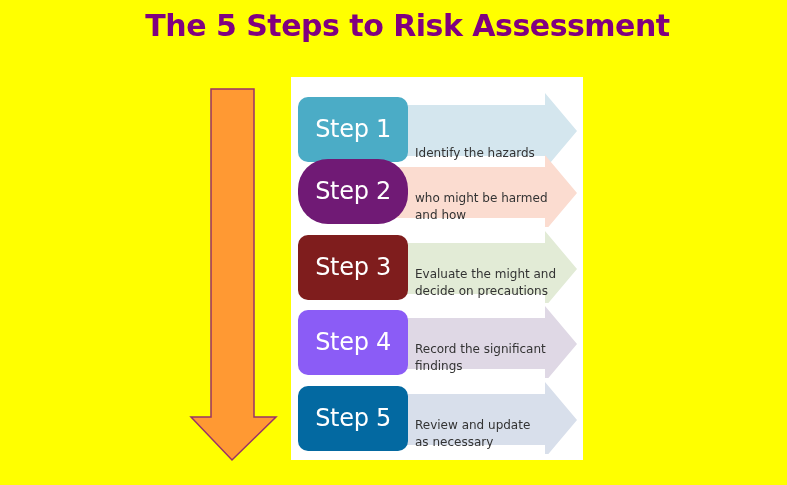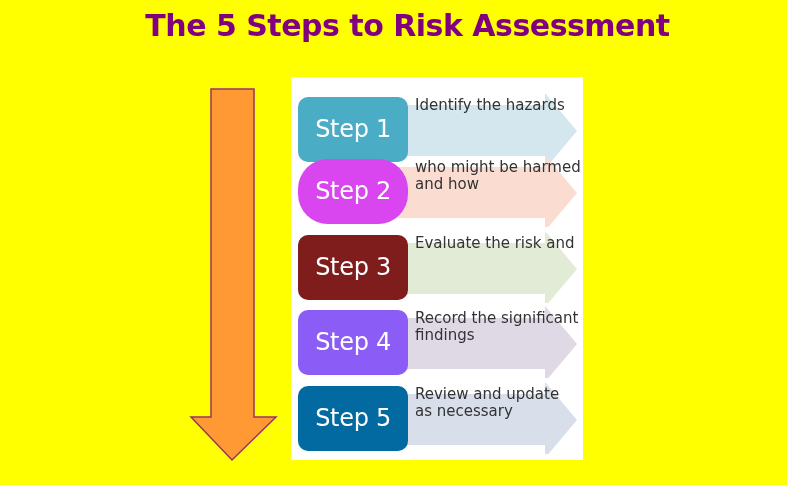--- a/index.html
+++ b/index.html
@@ -70,24 +70,24 @@
       letter-spacing: -0.3px;
     }
     .step-desc {
       position: absolute;
       left: 124px;
       top: 4px;
       width: 140px;
       height: 65px;
       display: flex;
       flex-direction: column;
-      justify-content: flex-start;
+      justify-content: flex-end;
       color: #333333;
       font-family: "DejaVu Sans", sans-serif;
-      font-size: 15px;
+      font-size: 12px;
       line-height: 17px;
     }
     .step-desc span { display: block; white-space: nowrap; }
   </style>
 </head>
 <body style="background: rgb(255, 255, 0);">
 
 <div class="title" style="color: rgb(128, 0, 128);">The 5 Steps to Risk Assessment</div>
 
 <svg class="big-arrow" viewBox="0 0 92 378" xmlns="http://www.w3.org/2000/svg">
@@ -103,34 +103,35 @@
     <div class="step-box" style="background: rgb(75, 172, 198);">Step 1</div>
     <div class="step-desc">
       <span>Identify the hazards</span>
     </div>
   </div>
 
   <div class="step" style="top: 78px;">
     <svg class="step-arrow" viewBox="0 0 188 72">
       <polygon class="arrow-shape" points="0,12 154,12 154,0 186,38 154,76 154,63 0,63" fill="#fbdcd0"></polygon>
     </svg>
-    <div class="step-box" style="background: #d946ef; border-radius: 30px;">Step 2</div>
+    <div class="step-box" style="background: #701a75; border-radius: 30px;">Step 2</div>
     <div class="step-desc">
       <span>who might be harmed</span>
       <span>and how</span>
     </div>
   </div>
 
   <div class="step" style="top: 154px;">
     <svg class="step-arrow" viewBox="0 0 188 72">
       <polygon class="arrow-shape" points="0,12 154,12 154,0 186,38 154,76 154,63 0,63" fill="#e2ebd6"></polygon>
     </svg>
     <div class="step-box" style="background: #7f1d1d;">Step 3</div>
     <div class="step-desc">
-      <span>Evaluate the risk and</span>
+      <span>Evaluate the might and</span>
+      <span>decide on precautions</span>
     </div>
   </div>
 
   <div class="step" style="top: 229px;">
     <svg class="step-arrow" viewBox="0 0 188 72">
       <polygon class="arrow-shape" points="0,12 154,12 154,0 186,38 154,76 154,63 0,63" fill="#dfd8e5"></polygon>
     </svg>
     <div class="step-box" style="background: #8b5cf6;">Step 4</div>
     <div class="step-desc">
       <span>Record the significant</span>

